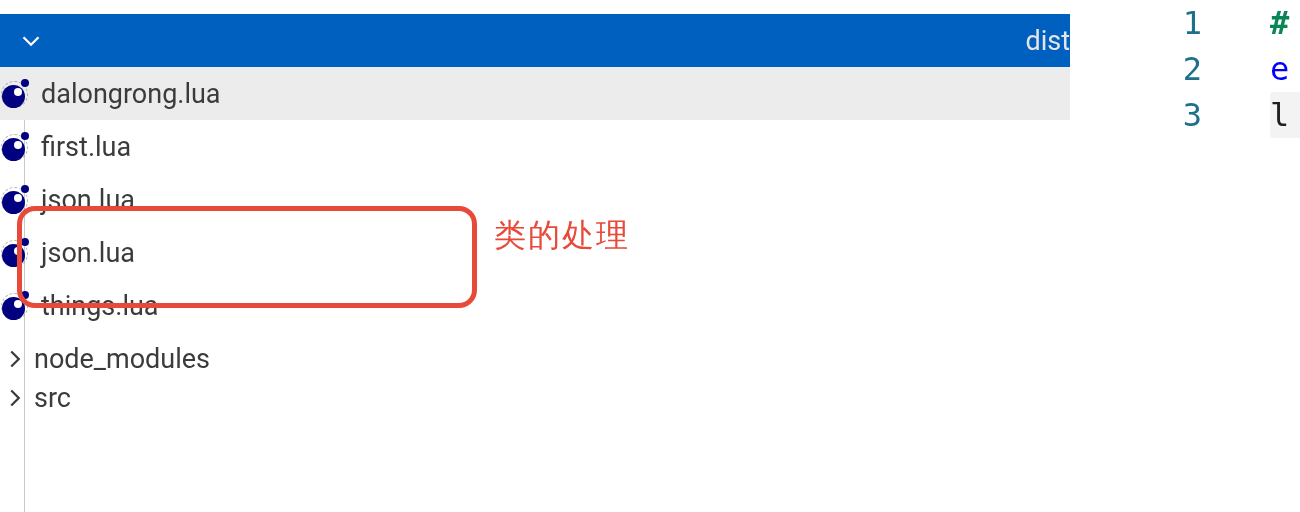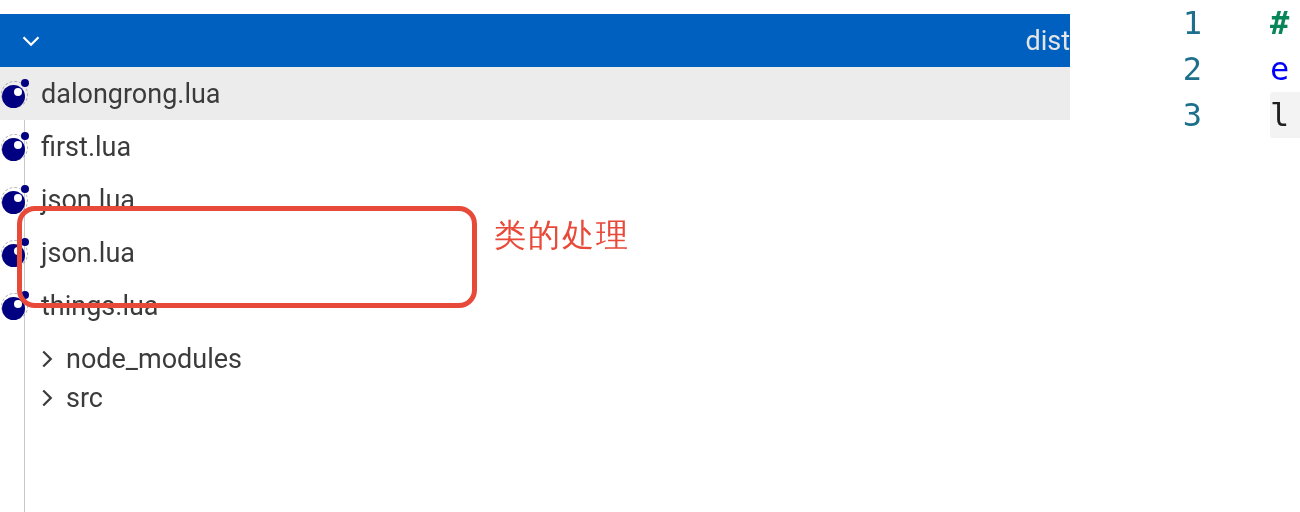--- a/index.html
+++ b/index.html
@@ -49,21 +49,21 @@
     .indent-guide {
       position: absolute;
       left: 24px;
       top: 67px;
       bottom: 0;
       width: 1px;
       background: #c9c9c9;
     }
     .folder-row { padding-left: 18px; }
     .file-row { }
-    .child-folder-row { padding-left: 2px; margin-left: 32px; }
+    .child-folder-row { padding-left: 2px; }
     .lua-icon-wrap {
       width: 29px;
       height: 29px;
       margin-right: 12px;
       flex-shrink: 0;
       display: inline-flex;
       align-items: center;
       justify-content: center;
     }
     .lua-icon {

